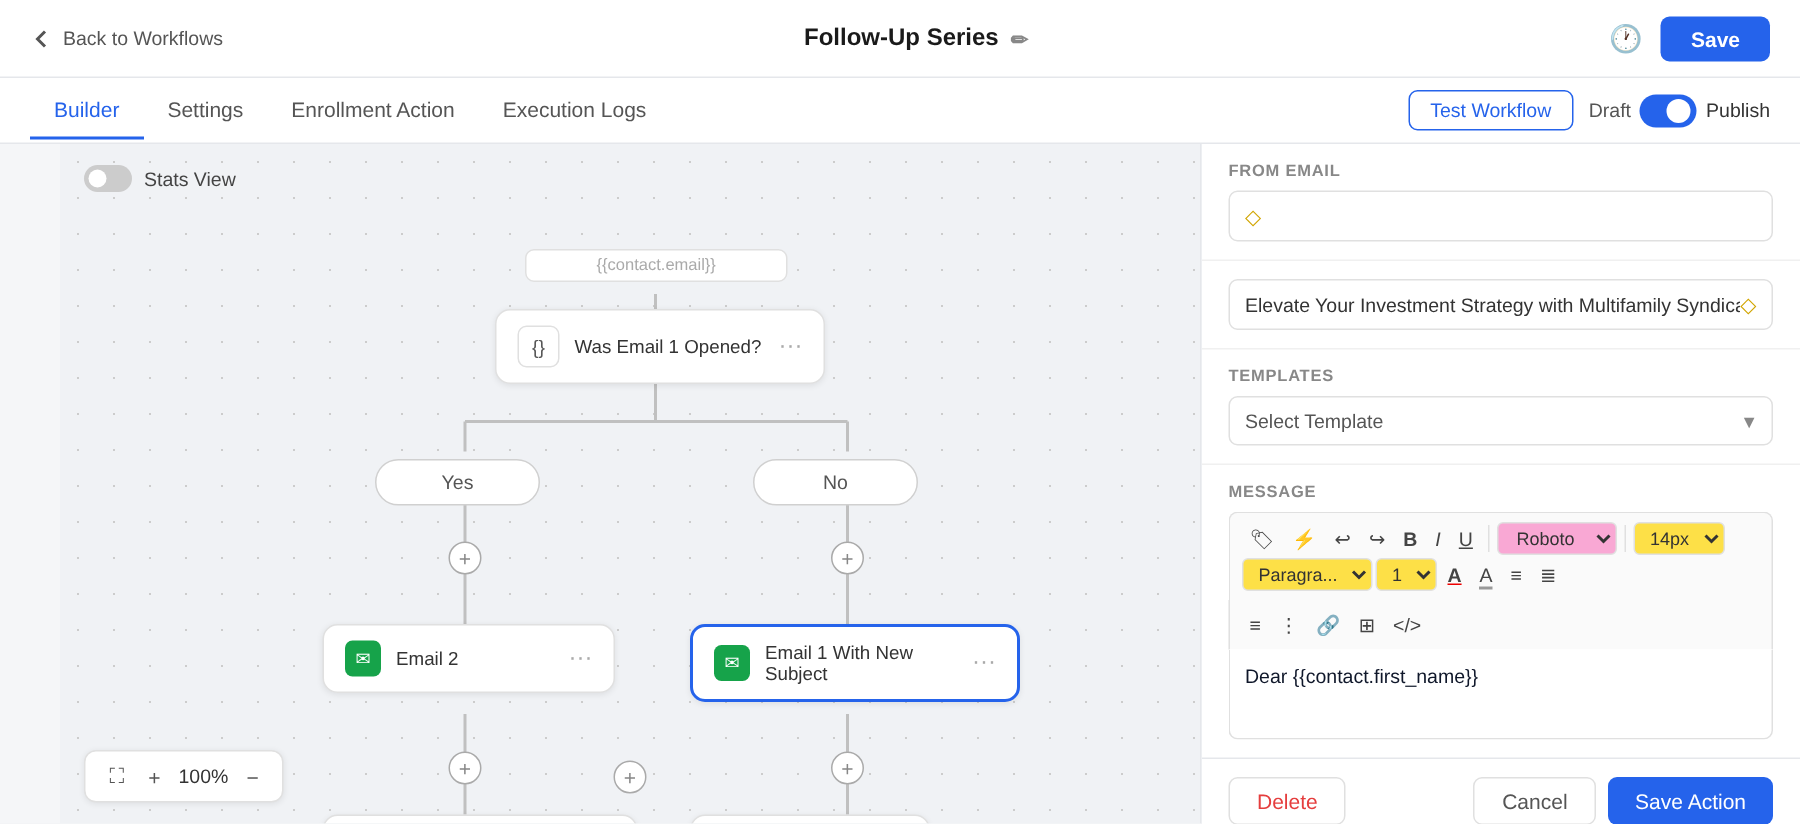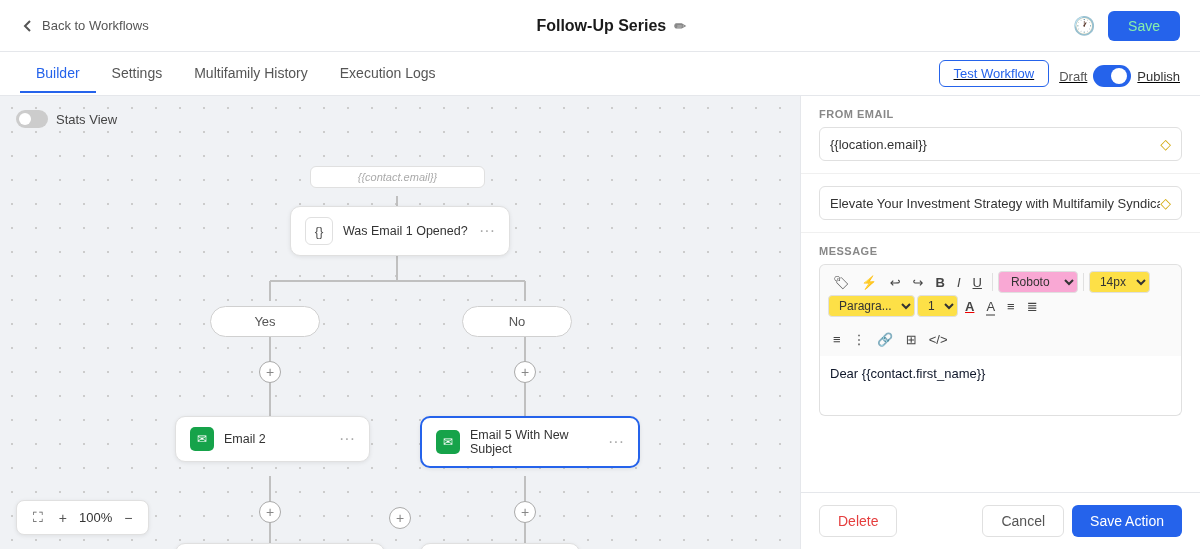--- a/index.html
+++ b/index.html
@@ -15,51 +15,51 @@
       height: 52px;
       flex-shrink: 0;
       z-index: 10;
     }
     .back-link { display: flex; align-items: center; gap: 6px; color: #555; font-size: 13px; cursor: pointer; text-decoration: none; }
     .back-link svg { width: 16px; height: 16px; }
     .header-title { flex: 1; text-align: center; font-size: 16px; font-weight: 600; color: #1a1a1a; display: flex; align-items: center; justify-content: center; gap: 8px; }
     .header-title .edit-icon { color: #888; cursor: pointer; font-size: 14px; }
     .header-actions { display: flex; align-items: center; gap: 12px; }
     .history-icon { color: #555; cursor: pointer; }
-    .save-btn { background: #2563eb; color: #86efac; border: none; border-radius: 6px; padding: 7px 20px; font-size: 14px; font-weight: 400; cursor: pointer; }
+    .save-btn { background: #2563eb; color: #ffffff; border: none; border-radius: 6px; padding: 7px 20px; font-size: 14px; font-weight: 700; cursor: pointer; }
 
     
     .tabs-bar {
       background: #fff;
       border-bottom: 1px solid #e5e7eb;
       display: flex;
       align-items: center;
       padding: 0 20px;
       height: 44px;
       flex-shrink: 0;
       position: relative;
       gap: 29px;
     }
     .tabs-left { display: flex; align-items: center; gap: 0; flex: 1; }
     .tab-item { padding: 10px 16px; font-size: 14px; color: #555; cursor: pointer; border-bottom: 2px solid transparent; margin-bottom: -1px; }
     .tab-item.active { color: #2563eb; border-bottom: 2px solid #2563eb; font-weight: 500; }
-    .tabs-right { display: flex; align-items: flex-end; gap: 10px; text-decoration: underline; }
+    .tabs-right { display: flex; align-items: center; gap: 10px; }
     .test-workflow-btn { background: #fff; border: 1.5px solid #2563eb; color: #2563eb; border-radius: 6px; padding: 5px 14px; font-size: 13px; font-weight: 500; cursor: pointer; }
     .toggle-wrap { display: flex; align-items: center; gap: 6px; font-size: 13px; color: #555; }
     .toggle { position: relative; display: inline-block; width: 38px; height: 22px; }
     .toggle input { opacity: 0; width: 0; height: 0; }
     .slider { position: absolute; cursor: pointer; top: 0; left: 0; right: 0; bottom: 0; background: #2563eb; border-radius: 22px; transition: .3s; }
     .slider:before { position: absolute; content: ""; height: 16px; width: 16px; left: 18px; bottom: 3px; background: #fff; border-radius: 50%; transition: .3s; }
     .publish-label { font-size: 13px; color: #333; font-weight: 500; }
 
     
     .main-content { display: flex; flex: 1; overflow: hidden; }
 
     
-    .canvas { flex: 1; background: #f0f2f5; position: relative; overflow: hidden; }
+    .canvas { flex: 1; background: #f0f2f5; position: relative; overflow: hidden; margin-left: 40px; }
     .canvas-bg {
       position: absolute; inset: 0;
       background-image: radial-gradient(circle, #ccc 1px, transparent 1px);
       background-size: 24px 24px;
     }
     .stats-toggle { position: absolute; top: 14px; left: 16px; display: flex; align-items: center; gap: 8px; z-index: 2; }
     .toggle-sm { position: relative; display: inline-block; width: 32px; height: 18px; }
     .toggle-sm input { opacity: 0; width: 0; height: 0; }
     .slider-sm { position: absolute; cursor: pointer; top: 0; left: 0; right: 0; bottom: 0; background: #ccc; border-radius: 18px; }
     .slider-sm:before { position: absolute; content: ""; height: 12px; width: 12px; left: 3px; bottom: 3px; background: #fff; border-radius: 50%; }
@@ -133,21 +133,21 @@
   <div class="header-actions">
     <span class="history-icon" style="font-size:18px;">🕐</span>
     <button class="save-btn">Save</button>
   </div>
 </div>
 
 <div class="tabs-bar">
   <div class="tabs-left">
     <div class="tab-item active">Builder</div>
     <div class="tab-item">Settings</div>
-    <div class="tab-item">Multifamily History</div>
+    <div class="tab-item">Enrollment Action</div>
     <div class="tab-item">Execution Logs</div>
   </div>
   <div class="tabs-right">
     <button class="test-workflow-btn">Test Workflow</button>
     <div class="toggle-wrap">
       <span>Draft</span>
       <label class="toggle">
         <input type="checkbox" checked="" style="">
         <span class="slider"></span>
       </label>
@@ -190,21 +190,21 @@
       <line x1="525" y1="286" x2="525" y2="325" stroke="#c0c0c0" stroke-width="2"></line>
 
       <line x1="270" y1="380" x2="270" y2="415" stroke="#c0c0c0" stroke-width="2"></line>
 
       <line x1="525" y1="380" x2="525" y2="415" stroke="#c0c0c0" stroke-width="2"></line>
 
       <line x1="270" y1="426" x2="270" y2="447" stroke="#c0c0c0" stroke-width="2"></line>
       <line x1="525" y1="426" x2="525" y2="447" stroke="#c0c0c0" stroke-width="2"></line>
     </svg>
 
-    <div style="position:absolute; top:70px; left:310px; width:175px;font-style:italic;">
+    <div style="position:absolute; top:70px; left:310px; width:175px;">
       <div style="background:#fff; border:1px solid #e0e0e0; border-radius:6px; padding:4px 10px; font-size:11px; color:#aaa; text-align:center;">{{contact.email}}</div>
     </div>
 
     <div class="node" style="position:absolute; top:110px; left:290px; width:220px;">
       <div class="node-icon-curly">{}</div>
       <span class="node-text">Was Email 1 Opened?</span>
       <span class="node-dots">···</span>
     </div>
 
     <div class="decision-node" style="top:210px; left:210px; width:110px;">
@@ -220,21 +220,21 @@
     <div class="add-btn" style="top:265px; left:514px;">+</div>
 
     <div class="node" style="top:320px; left:175px; width:195px;">
       <div class="node-icon-green">✉</div>
       <span class="node-text">Email 2</span>
       <span class="node-dots">···</span>
     </div>
 
     <div class="node selected" style="top:320px; left:420px; width:220px;">
       <div class="node-icon-green">✉</div>
-      <span class="node-text">Email 5 With New Subject</span>
+      <span class="node-text">Email 1 With New Subject</span>
       <span class="node-dots">···</span>
     </div>
 
     <div class="add-btn" style="top:405px; left:259px;">+</div>
 
     <div class="add-btn" style="top:405px; left:514px;">+</div>
 
     <div class="node" style="top:447px; left:175px; width:210px;">
       
       
@@ -253,32 +253,40 @@
       <span class="zoom-label">100%</span>
       <button class="ctrl-btn">−</button>
     </div>
   </div>
 
   <div class="right-panel">
 
     <div class="panel-section">
       <div class="panel-label">FROM EMAIL</div>
       <div class="panel-input">
-        <input type="text" value="{{location.email}}" style="">
         <span class="diamond-icon">◇</span>
       </div>
     </div>
 
     <div class="panel-section">
       <div class="panel-input">
         <input type="text" value="Elevate Your Investment Strategy with Multifamily Syndication" style="">
         <span class="diamond-icon">◇</span>
       </div>
     </div>
 
+    <div class="panel-section">
+      <div class="panel-label">TEMPLATES</div>
+      <div class="select-wrap">
+        <select>
+          <option>Select Template</option>
+        </select>
+        <span class="select-arrow">▼</span>
+      </div>
+    </div>
 
     <div class="panel-section" style="border-bottom:none;">
       <div class="panel-label">MESSAGE</div>
 
       <div class="editor-toolbar">
         <button class="tb-btn" title="Tag">🏷</button>
         <button class="tb-btn" title="Quick">⚡</button>
         <button class="tb-btn" title="Undo">↩</button>
         <button class="tb-btn" title="Redo">↪</button>
         <button class="tb-btn" title="Bold"><strong>B</strong></button>

